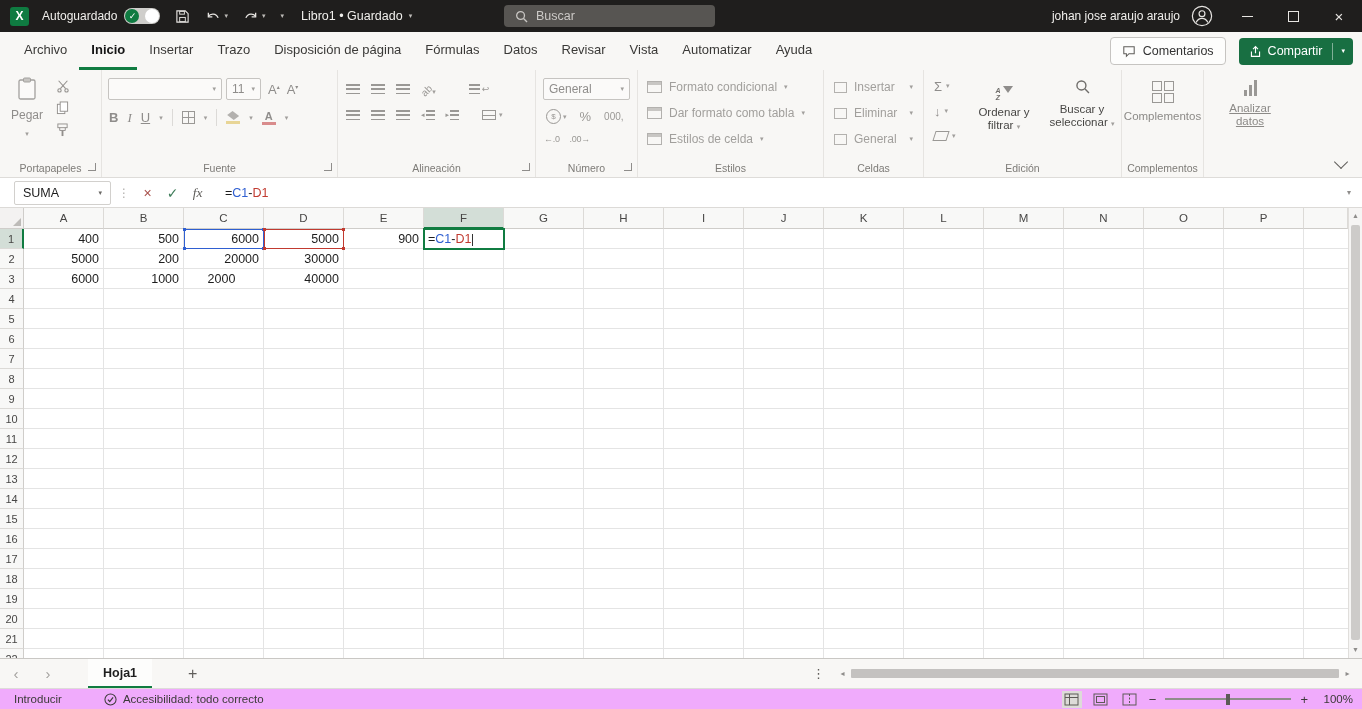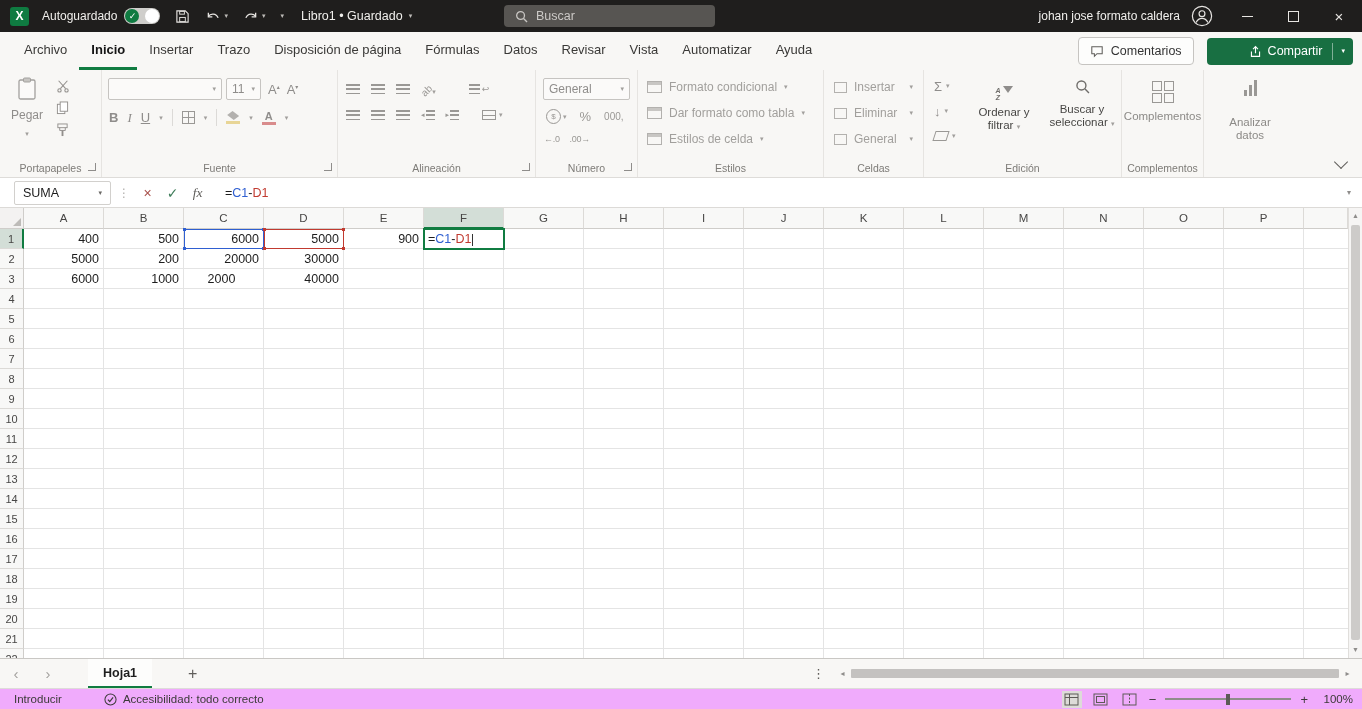--- a/index.html
+++ b/index.html
@@ -28,21 +28,21 @@
   .minig{width:11px;height:1px;background:#e8e6e3;display:block;}
   .maxig{width:9px;height:9px;border:1px solid #e8e6e3;display:block;}
 
   
   .tabsrow{height:38px;background:#f8f7f5;display:flex;align-items:stretch;padding-left:12px;position:relative;flex:0 0 auto;}
   .rtab{padding:0 12px;font-size:13px;color:#3a3937;display:flex;align-items:center;border-bottom:3px solid transparent;box-sizing:border-box;}
   .rtab.active{color:#151515;font-weight:600;border-bottom-color:#107c41;}
   .tabsright{position:absolute;right:9px;top:5px;display:flex;gap:13px;align-items:center;}
   .commentsbtn{height:26px;padding:0 11px;border:1px solid #c6c4c1;border-radius:4px;background:#fdfdfc;
                display:flex;align-items:center;gap:7px;font-size:12.5px;color:#333;}
-  .sharebtn{height:27px;background:#186f42;border-radius:4px;color:#fff;display:flex;align-items:center;font-size:12.5px;overflow:hidden;padding-left:32px;}
+  .sharebtn{height:27px;background:#186f42;border-radius:4px;color:#fff;display:flex;align-items:center;font-size:12.5px;overflow:hidden;}
   .shareseg{display:flex;align-items:center;gap:6px;padding:0 10px;height:100%;}
   .sharediv{width:1px;height:17px;background:rgba(255,255,255,.45);}
   .sharecaret{padding:0 8px;font-size:7px;}
 
   
   .ribbon{height:108px;background:#f8f7f5;border-bottom:1px solid #dedcd9;display:flex;position:relative;flex:0 0 auto;box-sizing:border-box;}
   .rgroup{position:relative;border-right:1px solid #e6e4e1;box-sizing:border-box;flex:0 0 auto;height:100%;}
   .glabel{position:absolute;bottom:3px;left:0;right:0;text-align:center;font-size:10.5px;color:#7d7b77;}
   .launcher{position:absolute;right:5px;bottom:6px;width:7px;height:7px;border-right:1.3px solid #8f8d8b;border-bottom:1.3px solid #8f8d8b;}
   .dis{color:#a19f9c;}
@@ -222,21 +222,21 @@
     <div class="searchbox">
       <span style="display:inline-flex;">
         <svg width="13" height="13" viewBox="0 0 14 14">
             <circle cx="6" cy="6" r="4.2" fill="none" stroke="#c9c7c4" stroke-width="1.4"></circle>
             <line x1="9.2" y1="9.2" x2="13" y2="13" stroke="#c9c7c4" stroke-width="1.4"></line>
           </svg>
       </span>
       <span>Buscar</span>
     </div>
     <div class="tbright">
-      <span class="username">johan jose formato caldera</span>
+      <span class="username">johan jose araujo araujo</span>
       <span class="avatar">
         <svg width="22" height="22" viewBox="0 0 24 24">
             <circle cx="12" cy="12" r="10.5" fill="none" stroke="#e6e4e1" stroke-width="1.3"></circle>
             <circle cx="12" cy="9.5" r="3.2" fill="none" stroke="#e6e4e1" stroke-width="1.3"></circle>
             <path d="M5.5 19c1.5-3 4-4.5 6.5-4.5s5 1.5 6.5 4.5" fill="none" stroke="#e6e4e1" stroke-width="1.3"></path>
           </svg>
       </span>
       <span class="winbtn">
           <span class="minig"></span>
         </span>
@@ -493,21 +493,21 @@
       <div class="glabel">Complementos</div>
     </div>
 
     <div class="rgroup" style="width:92px;border-right:none;">
       <div class="bigbtn">
         <span class="chartic">
             <span style="height:6px"></span>
             <span style="height:11px"></span>
             <span style="height:16px"></span>
           </span>
-        <div class="lbl" style="width:60px;margin:20px auto 0;">Analizar datos</div>
+        <div class="lbl" style="width:60px;margin:6px auto 0;text-decoration:underline;">Analizar datos</div>
       </div>
     </div>
 
     <span class="collapse"></span>
   </section>
 
   <div class="fbar">
     <div class="namebox">
       <span>SUMA</span>
       <i class="caret" style="color:#6a6865">▾</i>

